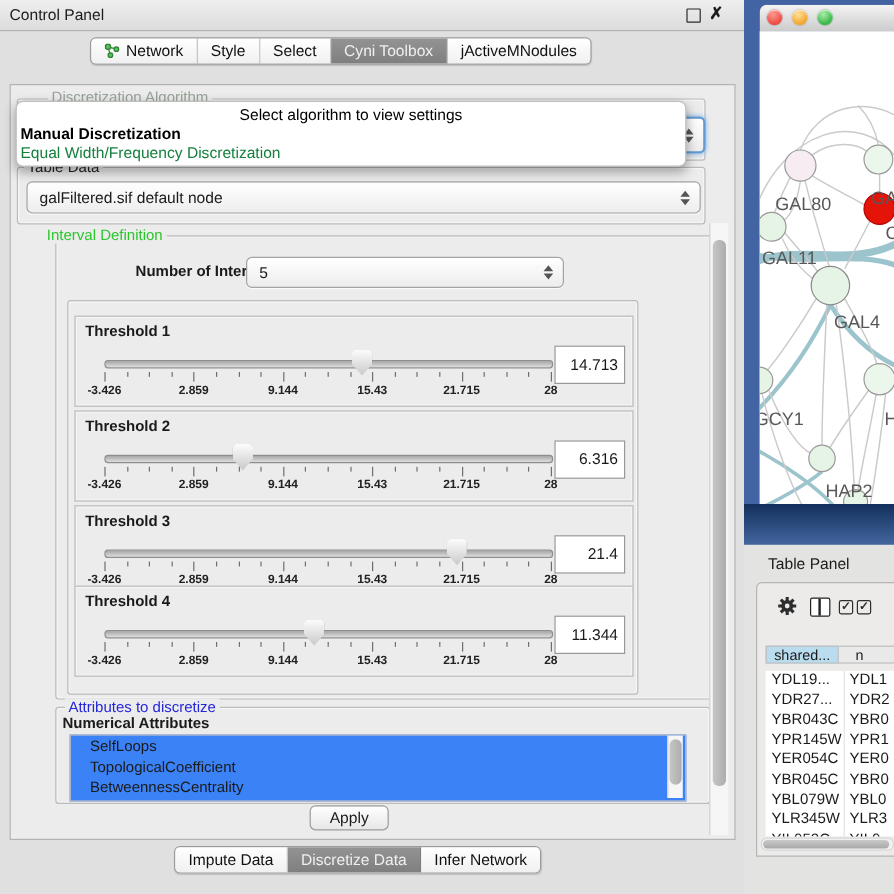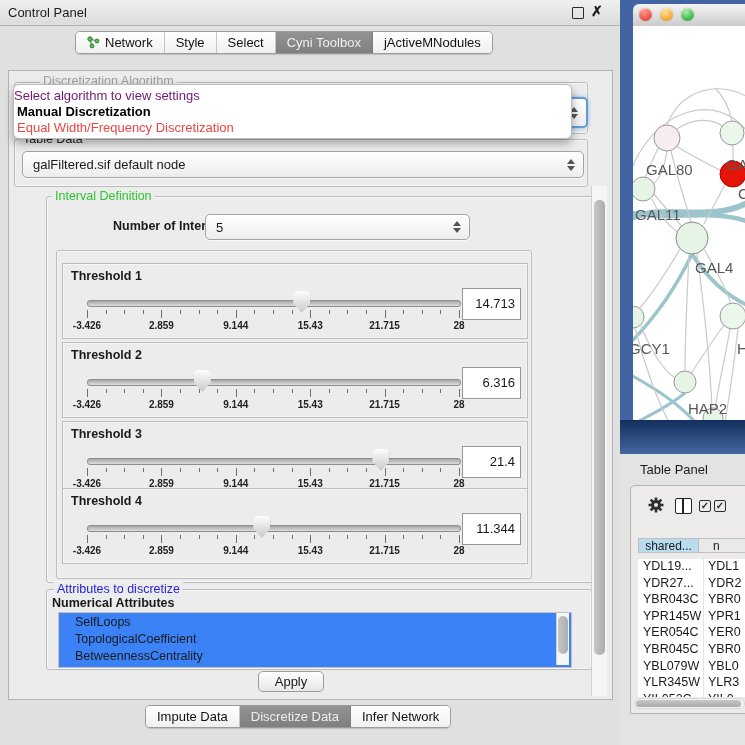--- a/index.html
+++ b/index.html
@@ -30,23 +30,23 @@
          border-radius:5px;font-size:13px;display:flex;align-items:center;box-shadow:0 1px 0 rgba(255,255,255,.7);}
   .combo .txt{padding-left:10px;flex:1;overflow:hidden;white-space:nowrap;}
   .stepper{width:9px;margin-right:8px;display:flex;flex-direction:column;align-items:center;gap:2px;}
   .stepper i{width:0;height:0;border-left:4px solid transparent;border-right:4px solid transparent;}
   .stepper .up{border-bottom:5px solid #555;}
   .stepper .dn{border-top:5px solid #555;}
   .focusring{border:2px solid #639bd6;box-shadow:0 0 4px #86b4e4;}
   
   .popup{left:13px;top:84px;width:557px;height:53px;background:#fff;border:1px solid #bdbdbd;
          border-radius:6px;box-shadow:0 4px 10px rgba(0,0,0,.35);z-index:30;font-size:13px;}
-  .popup .ph{position:absolute;left:0;right:0;top:3px;color:#701a75;}
+  .popup .ph{position:absolute;left:0;right:0;top:3px;text-align:center;color:#000000;}
   .popup .opt1{position:absolute;left:3px;top:19px;font-weight:bold;color:#000;}
-  .popup .opt2{position:absolute;left:3px;top:35px;color:#ef4444;}
+  .popup .opt2{position:absolute;left:3px;top:35px;color:#15803d;}
   
   .tpanel{position:absolute;left:62px;width:464px;height:74px;border:1px solid #bcbcbc;
           background:#ececec;box-shadow:inset 0 0 0 1px rgba(255,255,255,.5);}
   .tpanel .tlabel{position:absolute;left:8px;top:5px;font-size:12.5px;font-weight:bold;}
   .track{position:absolute;left:24px;top:36px;width:372px;height:5px;border:1px solid #8e8e8e;
          border-radius:3px;background:linear-gradient(#a6a6a6,#dedede);}
   .thumb{position:absolute;top:27px;width:17px;height:22px;background:linear-gradient(#fdfdfd,#c9c9c9);
          clip-path:polygon(18% 0,82% 0,100% 14%,100% 56%,50% 100%,0 56%,0 14%);
          filter:drop-shadow(0 0 1px #777);}
   .ticks span{position:absolute;top:46px;width:1px;background:#6e6e6e;}
@@ -145,21 +145,21 @@
   <div class="gtitle" style="left:20px;top:132px;color:#222;">Table Data</div>
   <div class="combo" style="left:22px;top:151px;width:560px;height:25px;">
     <div class="txt">galFiltered.sif default node</div>
     <div class="stepper">
         <i class="up"></i>
         <i class="dn"></i>
       </div>
   </div>
 
   <div class="group" style="left:46px;top:196px;width:548px;height:385px;"></div>
-  <div class="gtitle green" style="left:52px;top:189px;text-align:center;">Interval Definition</div>
+  <div class="gtitle green" style="left:36px;top:189px;text-align:center;">Interval Definition</div>
 
   <div class="abs" style="left:82px;top:219px;font-size:12.5px;font-weight:bold;margin-left:31px;">Number of Intervals</div>
   <div class="combo" style="left:205px;top:214px;width:263px;height:24px;">
     <div class="txt">5</div>
     <div class="stepper">
         <i class="up"></i>
         <i class="dn"></i>
       </div>
   </div>
 

